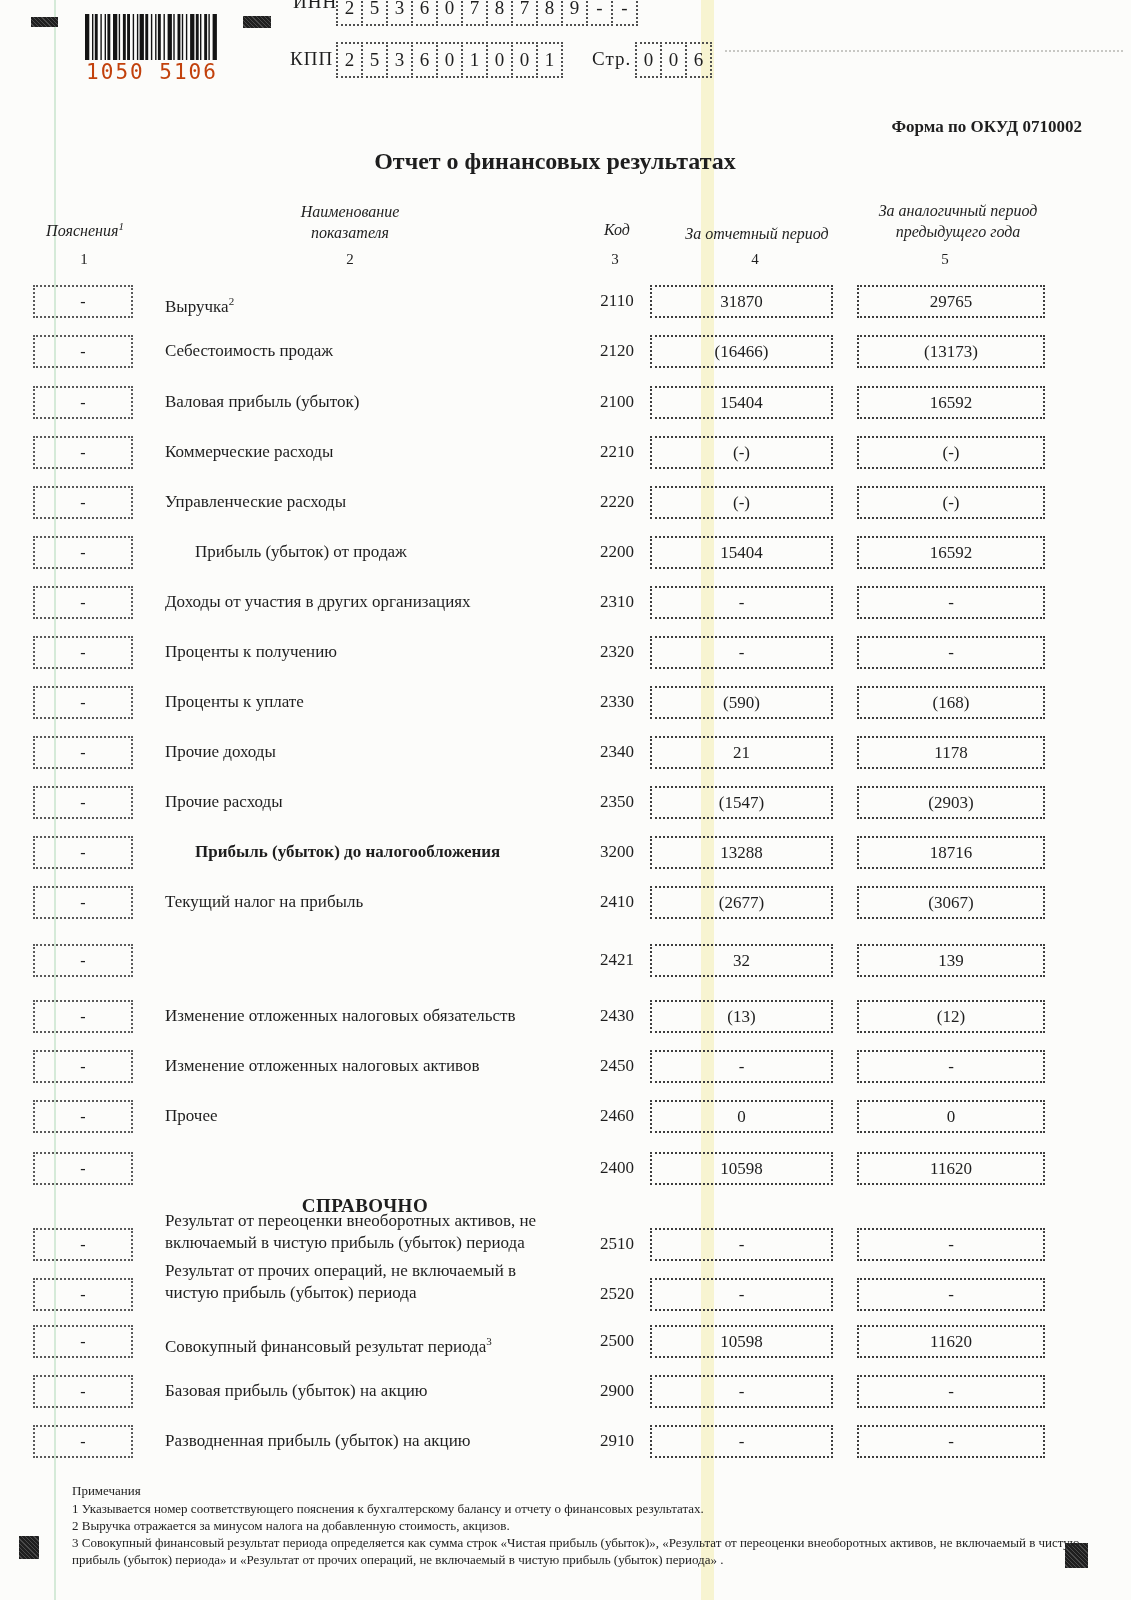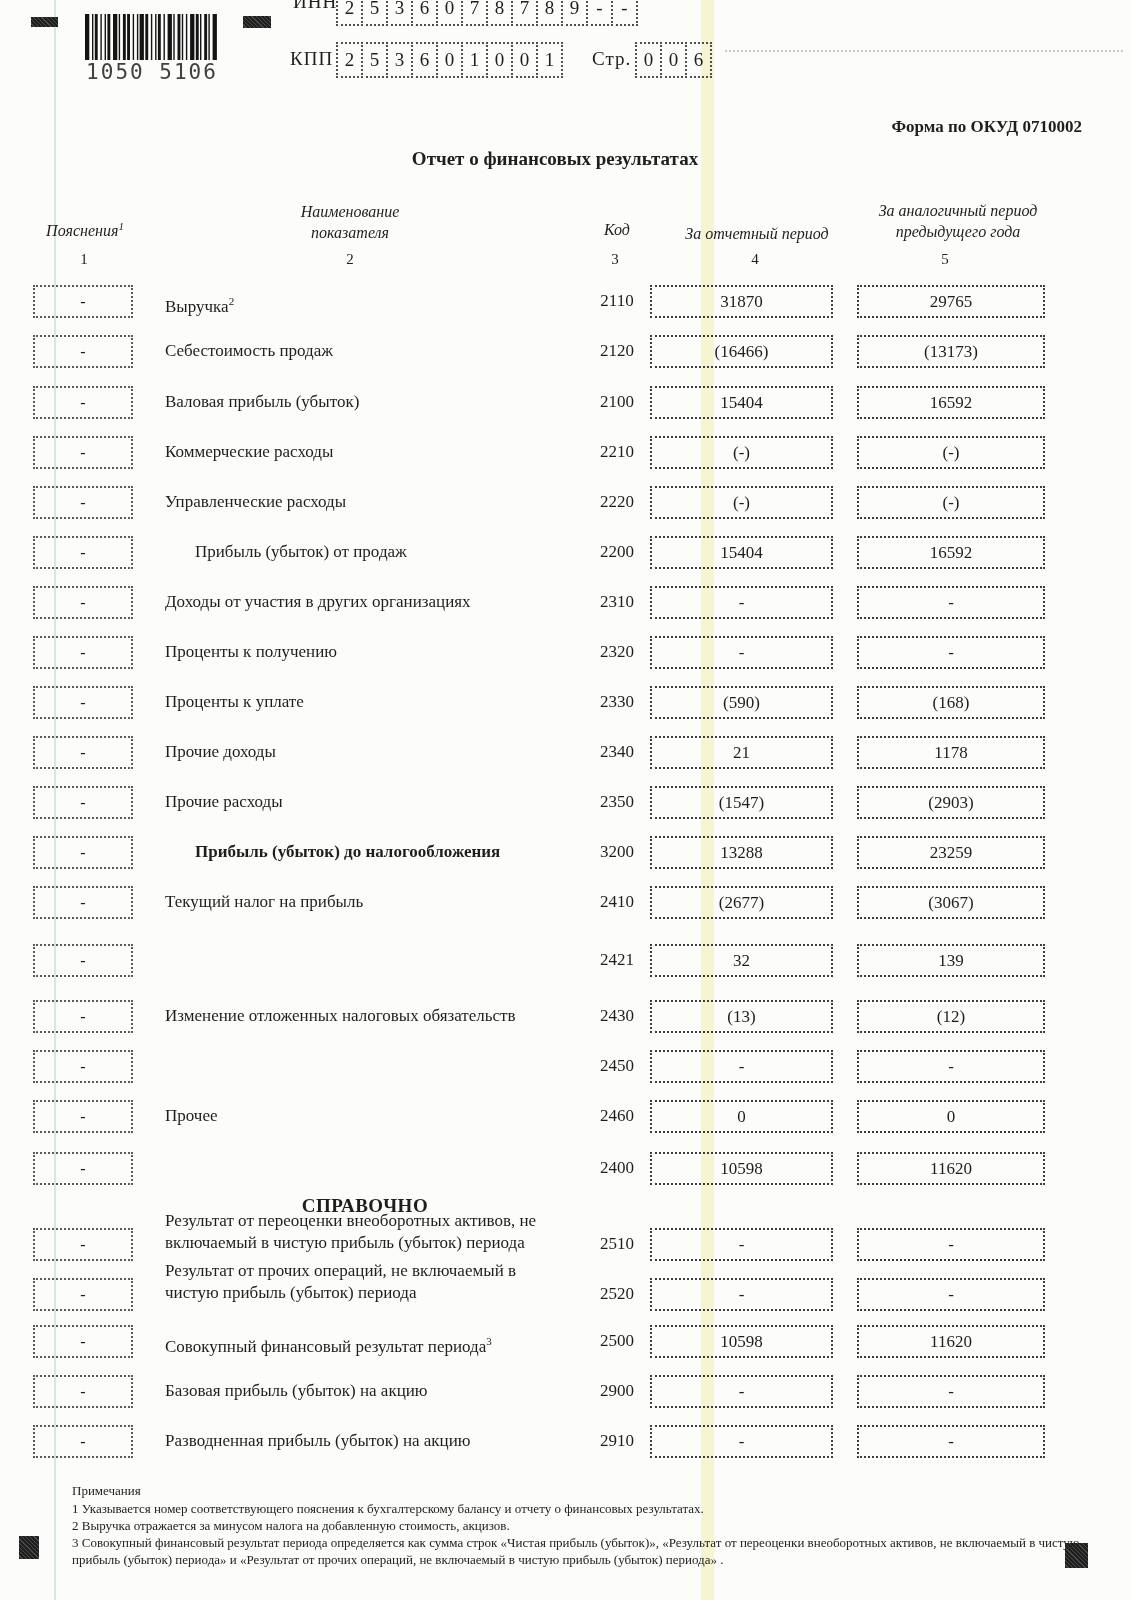--- a/index.html
+++ b/index.html
@@ -11,24 +11,24 @@
   .green-line{left:54px;top:0;width:2px;height:1600px;background:rgba(150,205,160,.38);}
   .corner-mark{background:repeating-linear-gradient(45deg,#1f1f1f 0 2px,#4a4a4a 2px 3px);}
   .dot-artifact{left:725px;top:50px;width:398px;height:2px;border-top:2px dotted #c8c8c4;}
   
   .id-label{font-size:19px;letter-spacing:1px;}
   .cellrow{display:flex;}
   .cell{width:27px;height:36px;border:2px dotted #4f4f4f;margin-left:-2px;
         display:flex;align-items:center;justify-content:center;
         font-size:19px;box-sizing:border-box;background:transparent;}
   
-  .barcode-text{font-family:"DejaVu Sans Mono", monospace;font-size:21px;letter-spacing:2px;color:#404040;}
+  .barcode-text{font-family:"DejaVu Sans Mono", monospace;font-size:21px;letter-spacing:2px;color:#c2410c;}
   
   .form-okud{font-size:17px;font-weight:bold;text-align:right;}
-  .doc-title{font-size:19px;font-weight:bold;text-align:center;}
+  .doc-title{font-size:24px;font-weight:bold;text-align:center;}
   .colhead{font-style:italic;font-size:16px;text-align:center;line-height:21px;}
   .colnum{font-size:15px;text-align:center;}
   
   .row{position:absolute;left:0;width:1131px;height:46px;}
   .expl-box{position:absolute;left:33px;top:0;width:100px;height:33px;border:2px dotted #5a5a5a;
             box-sizing:border-box;display:flex;align-items:center;justify-content:center;font-size:16px;}
   .row-label{position:absolute;left:165px;width:400px;font-size:17px;line-height:22px;}
   .row-code{position:absolute;left:570px;width:94px;text-align:center;font-size:17px;}
   .val-box{position:absolute;top:0;width:183px;height:33px;border:2px dotted #3d3d3d;
            box-sizing:border-box;display:flex;align-items:center;justify-content:center;font-size:17px;}
@@ -212,21 +212,21 @@
         <div class="row-label" style="left: 165px; top: 5px;">Прочие расходы</div>
         <div class="row-code" style="top: 6px;">2350</div>
         <div class="val-box" style="left: 650px; top: 0px;">(1547)</div>
         <div class="val-box c5" style="left: 857px; top: 0px;">(2903)</div>
       </div>
       <div class="row" style="top: 836px;">
         <div class="expl-box" style="top: 0px;">-</div>
         <div class="row-label" style="left: 195px; top: 5px; font-weight: bold;">Прибыль (убыток) до налогообложения</div>
         <div class="row-code" style="top: 6px;">3200</div>
         <div class="val-box" style="left: 650px; top: 0px;">13288</div>
-        <div class="val-box c5" style="left: 857px; top: 0px;">23259</div>
+        <div class="val-box c5" style="left: 857px; top: 0px;">18716</div>
       </div>
       <div class="row" style="top: 886px;">
         <div class="expl-box" style="top: 0px;">-</div>
         <div class="row-label" style="left: 165px; top: 5px;">Текущий налог на прибыль</div>
         <div class="row-code" style="top: 6px;">2410</div>
         <div class="val-box" style="left: 650px; top: 0px;">(2677)</div>
         <div class="val-box c5" style="left: 857px; top: 0px;">(3067)</div>
       </div>
       <div class="row" style="top: 938px;">
         <div class="expl-box" style="top: 6px;">-</div>
@@ -236,20 +236,21 @@
       </div>
       <div class="row" style="top: 1000px;">
         <div class="expl-box" style="top: 0px;">-</div>
         <div class="row-label" style="left: 165px; top: 5px;">Изменение отложенных налоговых обязательств</div>
         <div class="row-code" style="top: 6px;">2430</div>
         <div class="val-box" style="left: 650px; top: 0px;">(13)</div>
         <div class="val-box c5" style="left: 857px; top: 0px;">(12)</div>
       </div>
       <div class="row" style="top: 1050px;">
         <div class="expl-box" style="top: 0px;">-</div>
+        <div class="row-label" style="left: 165px; top: 5px;">Изменение отложенных налоговых активов</div>
         <div class="row-code" style="top: 6px;">2450</div>
         <div class="val-box" style="left: 650px; top: 0px;">-</div>
         <div class="val-box c5" style="left: 857px; top: 0px;">-</div>
       </div>
       <div class="row" style="top: 1100px;">
         <div class="expl-box" style="top: 0px;">-</div>
         <div class="row-label" style="left: 165px; top: 5px;">Прочее</div>
         <div class="row-code" style="top: 6px;">2460</div>
         <div class="val-box" style="left: 650px; top: 0px;">0</div>
         <div class="val-box c5" style="left: 857px; top: 0px;">0</div>

